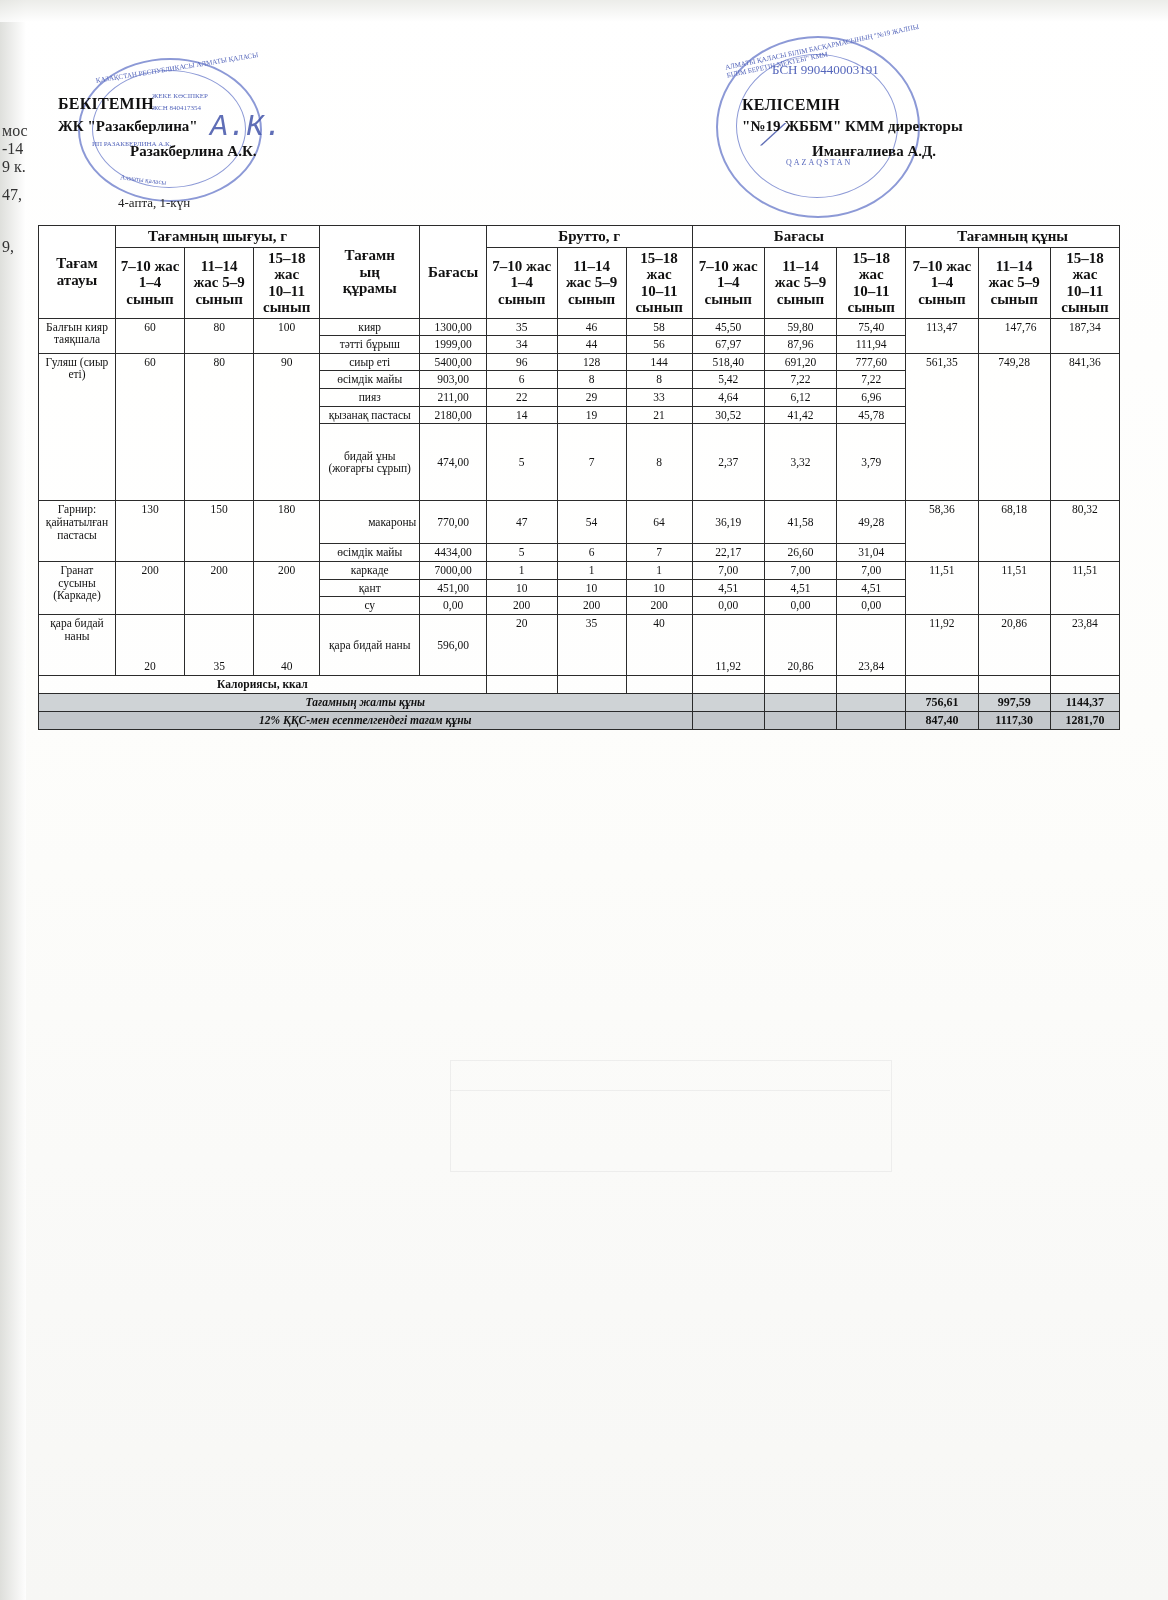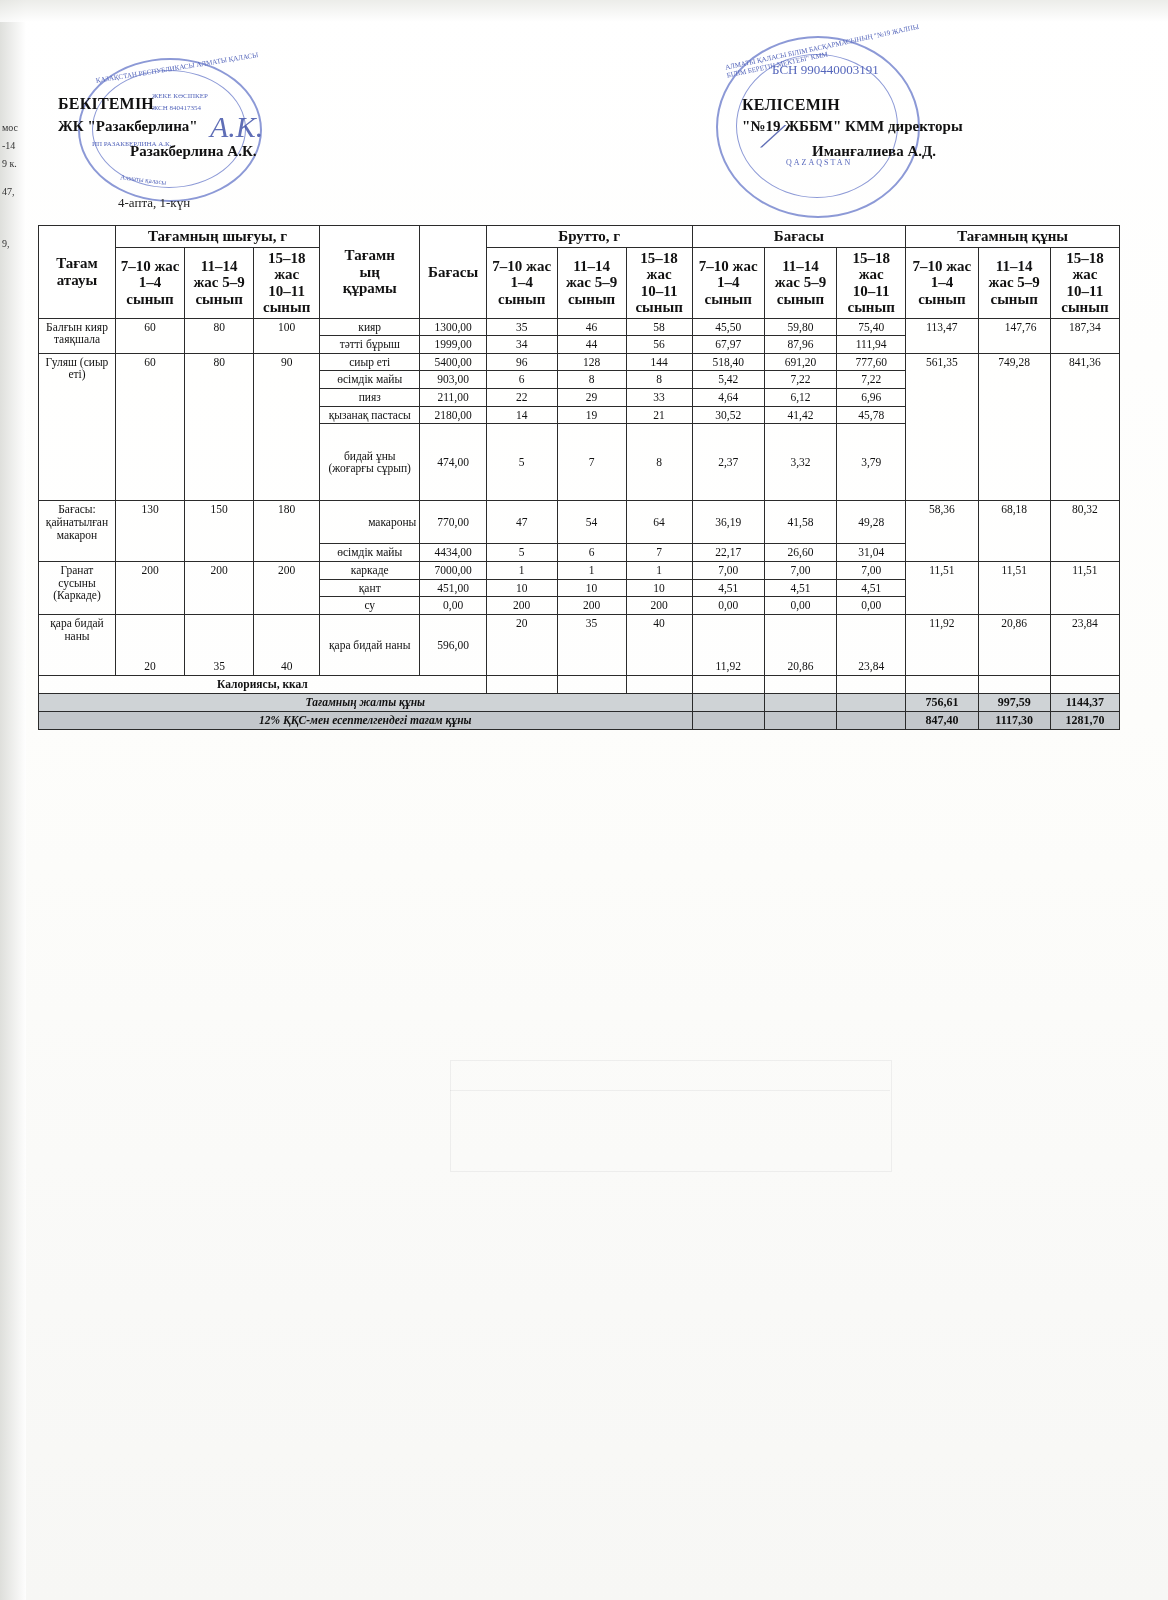--- a/index.html
+++ b/index.html
@@ -23,21 +23,21 @@
     position:absolute;left:0;top:0;width:26px;height:1600px;
     background:linear-gradient(90deg,#d9dad6 0%,#ffffff 100%);
     opacity:.85;
   }
   .edge-top{
     position:absolute;left:0;top:0;width:1168px;height:22px;
     background:linear-gradient(180deg,#e7e8e4 0%,#ffffff 100%);
     opacity:.8;
   }
   .sidetext{
-    position:absolute;left:2px;font-size:10px;color:#333;
+    position:absolute;left:2px;font-size:16px;color:#333;
     font-family:"Liberation Serif", serif;
   }
 
   
   .hdr{position:absolute;font-weight:bold;font-size:16px;letter-spacing:.2px;}
   .hdr-sub{position:absolute;font-weight:bold;font-size:15px;}
   .small-note{position:absolute;font-size:13px;color:#222;}
 
   
   .stamp{
@@ -47,21 +47,21 @@
     color:#5566bb;
     opacity:.75;
     pointer-events:none;
   }
   .stamp.inner{border-width:1px;}
   .stamp-text{
     position:absolute;font-size:7px;color:#5566bb;
     white-space:nowrap;
   }
   .sig{
-    position:absolute;color:#4455aa;font-family:Liberation Serif, serif;
+    position:absolute;color:#4455aa;font-family:Liberation Mono, monospace;
     font-style:italic;font-size:30px;opacity:.85;
   }
 
   
   table.menu{
     position:absolute;
     left:38px;top:225px;
     width:1082px;
     border-collapse:collapse;
     font-size:11.5px;
@@ -233,21 +233,21 @@
         <td>474,00</td>
         <td>5</td>
         <td>7</td>
         <td>8</td>
         <td>2,37</td>
         <td>3,32</td>
         <td>3,79</td>
       </tr>
 
       <tr>
-        <td class="dish" rowspan="2" style="vertical-align:top;">Бағасы: қайнатылған макарон</td>
+        <td class="dish" rowspan="2" style="vertical-align:top;">Гарнир: қайнатылған пастасы</td>
         <td rowspan="2" style="vertical-align:top;">130</td>
         <td rowspan="2" style="vertical-align:top;">150</td>
         <td rowspan="2" style="vertical-align:top;">180</td>
         <td class="ingr" style="height:38px;padding-left:48px;">макароны</td>
         <td>770,00</td>
         <td>47</td>
         <td>54</td>
         <td>64</td>
         <td>36,19</td>
         <td>41,58</td>

